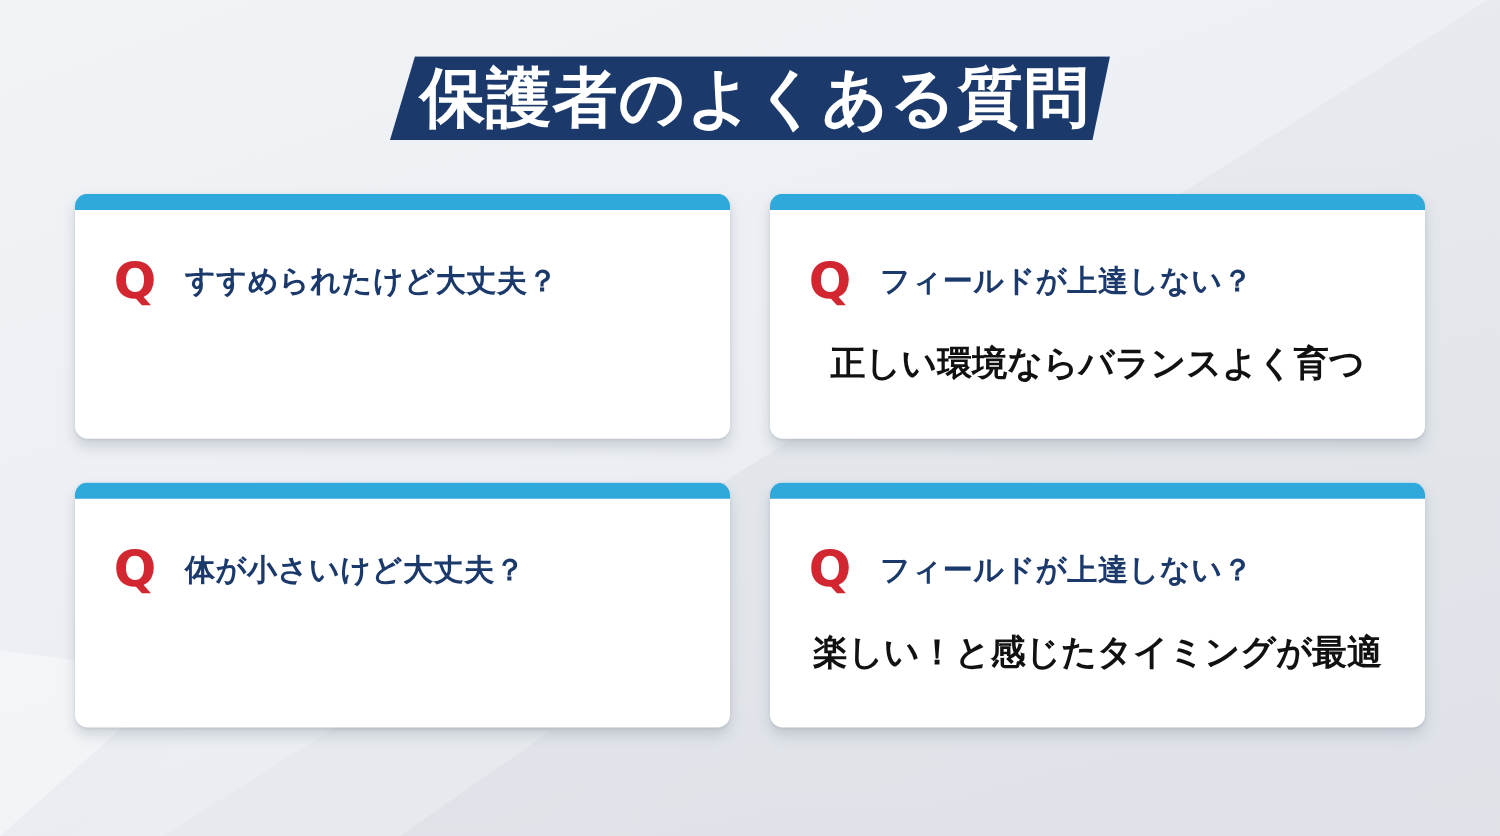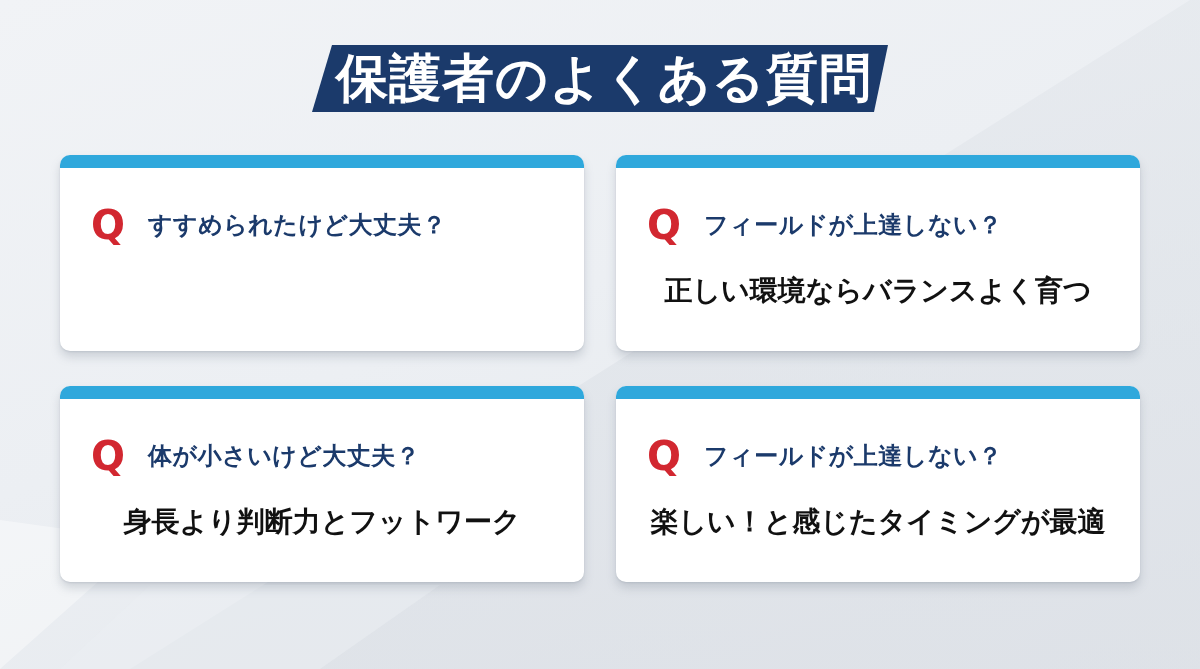--- a/index.html
+++ b/index.html
@@ -114,21 +114,20 @@
   </div>
   <div class="a-text">正しい環境ならバランスよく育つ</div>
 </div>
 
 <div class="card card-3">
   <div class="card-strip"></div>
   <div class="q-row">
     <span class="q-mark">Q</span>
     <span class="q-text">体が小さいけど大丈夫？</span>
   </div>
-  <div class="a-text">身長より判断力とフットワーク</div>
 </div>
 
 <div class="card card-4">
   <div class="card-strip"></div>
   <div class="q-row">
     <span class="q-mark">Q</span>
     <span class="q-text">フィールドが上達しない？</span>
   </div>
   <div class="a-text">楽しい！と感じたタイミングが最適</div>
 </div>

